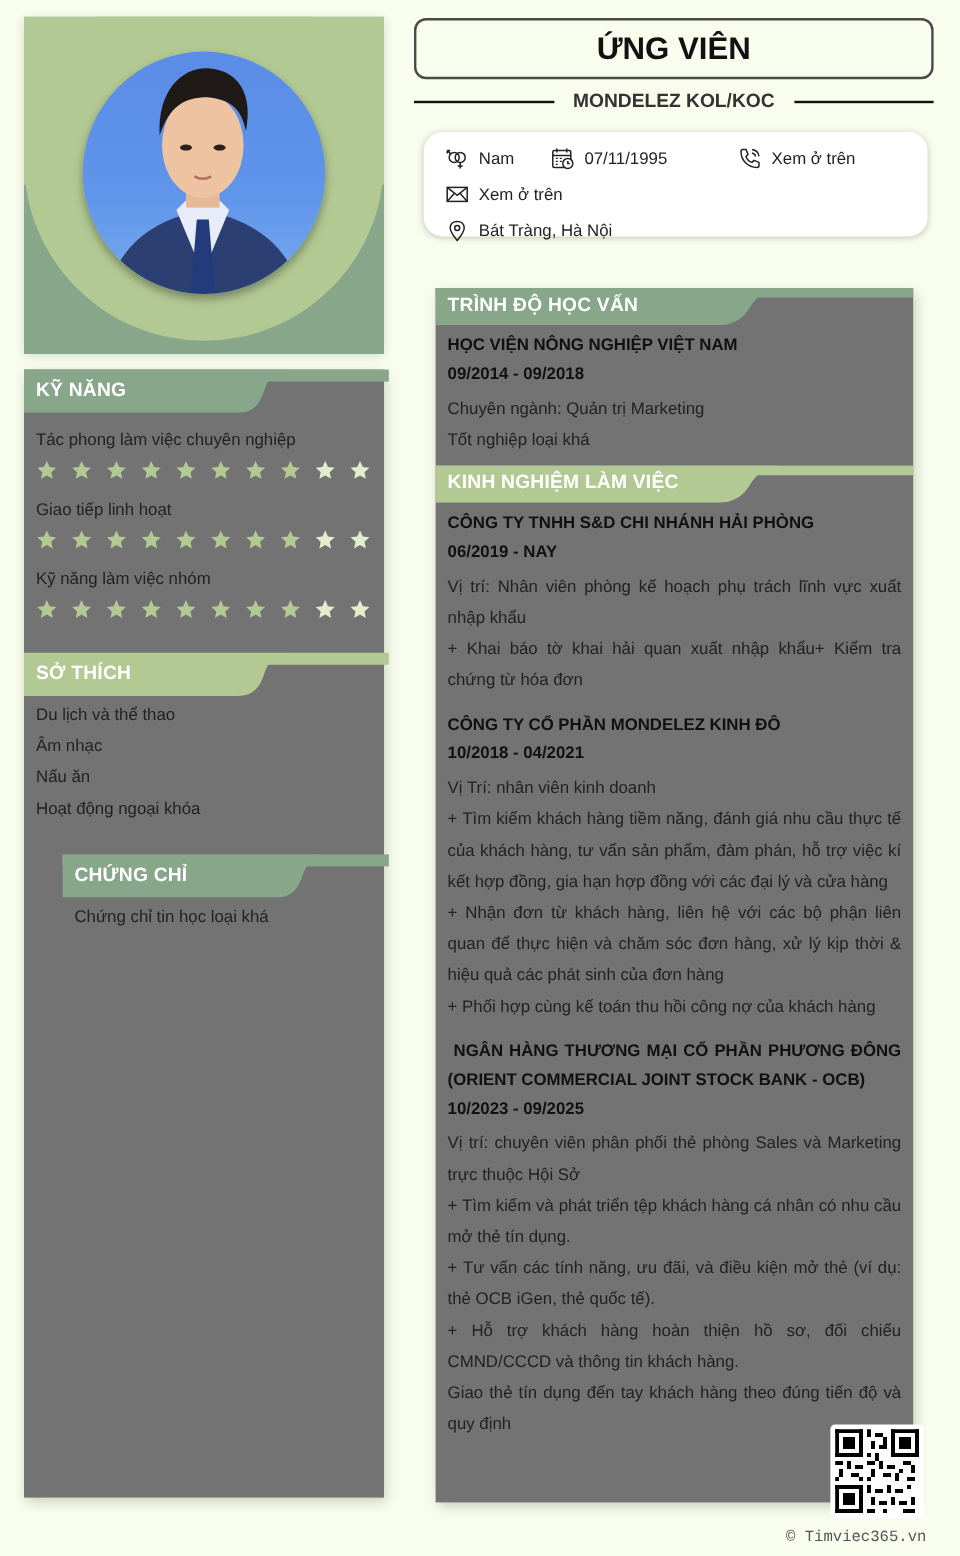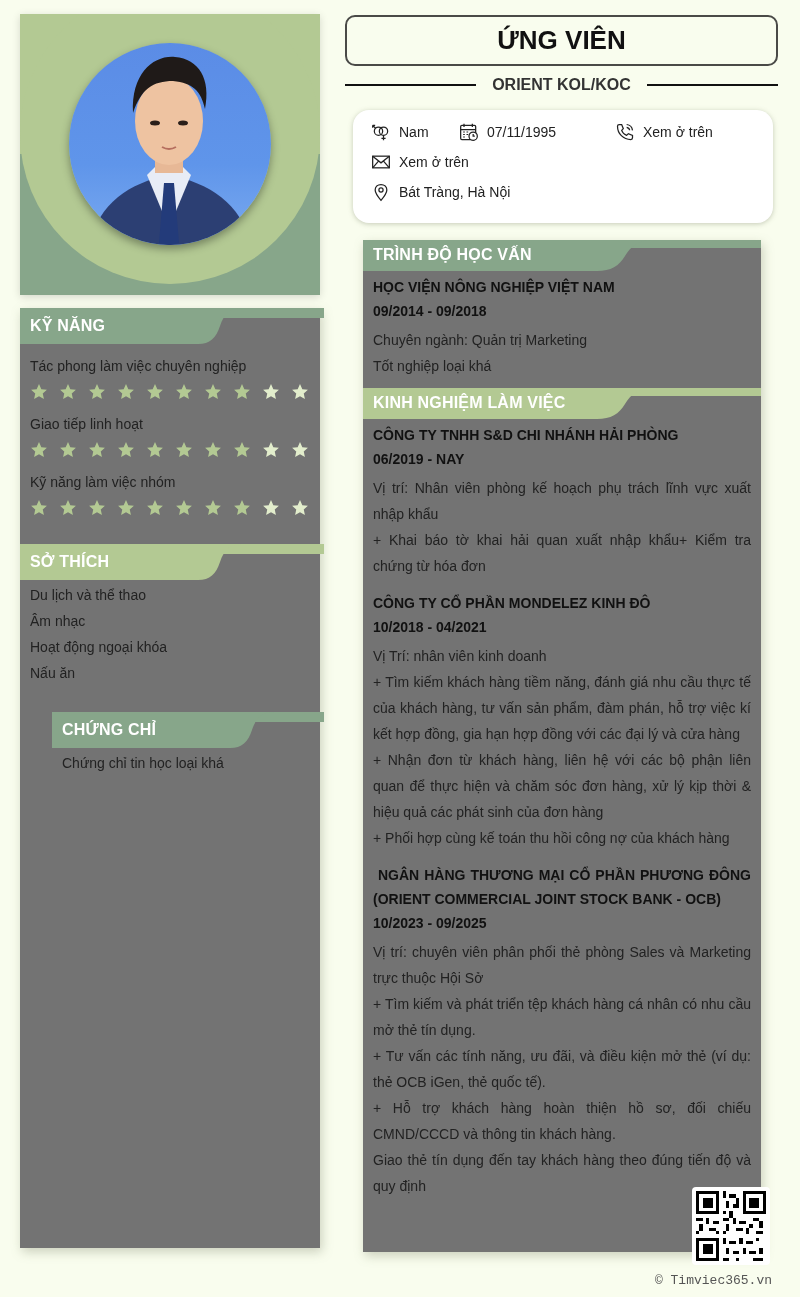--- a/index.html
+++ b/index.html
@@ -68,21 +68,21 @@
     font-size: 26px; font-weight: bold; color: #111;
   }
   .job-title-row {
     position: absolute; left: 345px; top: 74px; width: 433px; height: 22px;
     display: flex; align-items: center;
   }
   .job-title-row .line { flex: 1; height: 2px; background: #111; }
   .job-title-row .txt { padding: 0 16px; font-size: 16px; font-weight: bold; color: #333; }
 
   .contact-card {
-    position: absolute; left: 353px; top: 110px; width: 420px; height: 113px;
+    position: absolute; left: 353px; top: 110px; width: 420px; height: 87px;
     background: #fff; border-radius: 16px;
     box-shadow: 0 1px 5px rgba(100,110,80,0.35);
     font-size: 14px; color: #222;
   }
   .c-item { position: absolute; display: flex; align-items: center; gap: 8px; }
   .c-item svg { width: 20px; height: 20px; }
 
   .right-panel {
     position: absolute; left: 363px; top: 240px; width: 398px; height: 1012px;
     background: #737373;
@@ -250,40 +250,40 @@
   <section style="margin-top:26px;">
     <div class="sec-head green-light" style="margin-bottom:2px;">
       <div class="strip"></div>
       <svg class="tab" viewBox="0 0 222 36" preserveAspectRatio="none">
         <path d="M0 0 H222 C210 0 204 6 200 18 C196 30 190 36 178 36 H0 Z"></path>
       </svg>
       <span class="title">SỞ THÍCH</span>
     </div>
     <div class="list-item">Du lịch và thể thao</div>
     <div class="list-item">Âm nhạc</div>
+    <div class="list-item">Nấu ăn</div>
     <div class="list-item">Hoạt động ngoại khóa</div>
-    <div class="list-item">Nấu ăn</div>
   </section>
 
   <section style="margin-top:26px;padding-left:32px;">
     <div class="sec-head green-dark" style="margin-bottom:2px;">
       <div class="strip"></div>
       <svg class="tab" viewBox="0 0 222 36" preserveAspectRatio="none">
         <path d="M0 0 H222 C210 0 204 6 200 18 C196 30 190 36 178 36 H0 Z"></path>
       </svg>
       <span class="title">CHỨNG CHỈ</span>
     </div>
     <div class="list-item">Chứng chỉ tin học loại khá</div>
   </section>
 </div>
 
 <div class="name-box">ỨNG VIÊN</div>
 <div class="job-title-row">
   <div class="line"></div>
-  <span class="txt">ORIENT KOL/KOC</span>
+  <span class="txt">MONDELEZ KOL/KOC</span>
   <div class="line"></div>
 </div>
 
 <div class="contact-card">
   <div class="c-item" style="left:18px; top:12px;">
     <svg viewBox="0 0 24 24" fill="none" stroke="#222" stroke-width="1.5">
       <circle cx="9" cy="11" r="5"></circle>
         <circle cx="15" cy="11" r="5"></circle>
       <path d="M15 16 V22 M12.5 19.5 H17.5 M5.5 7.5 L2 4 M2 4 H5 M2 4 V7"></path>
     </svg>

